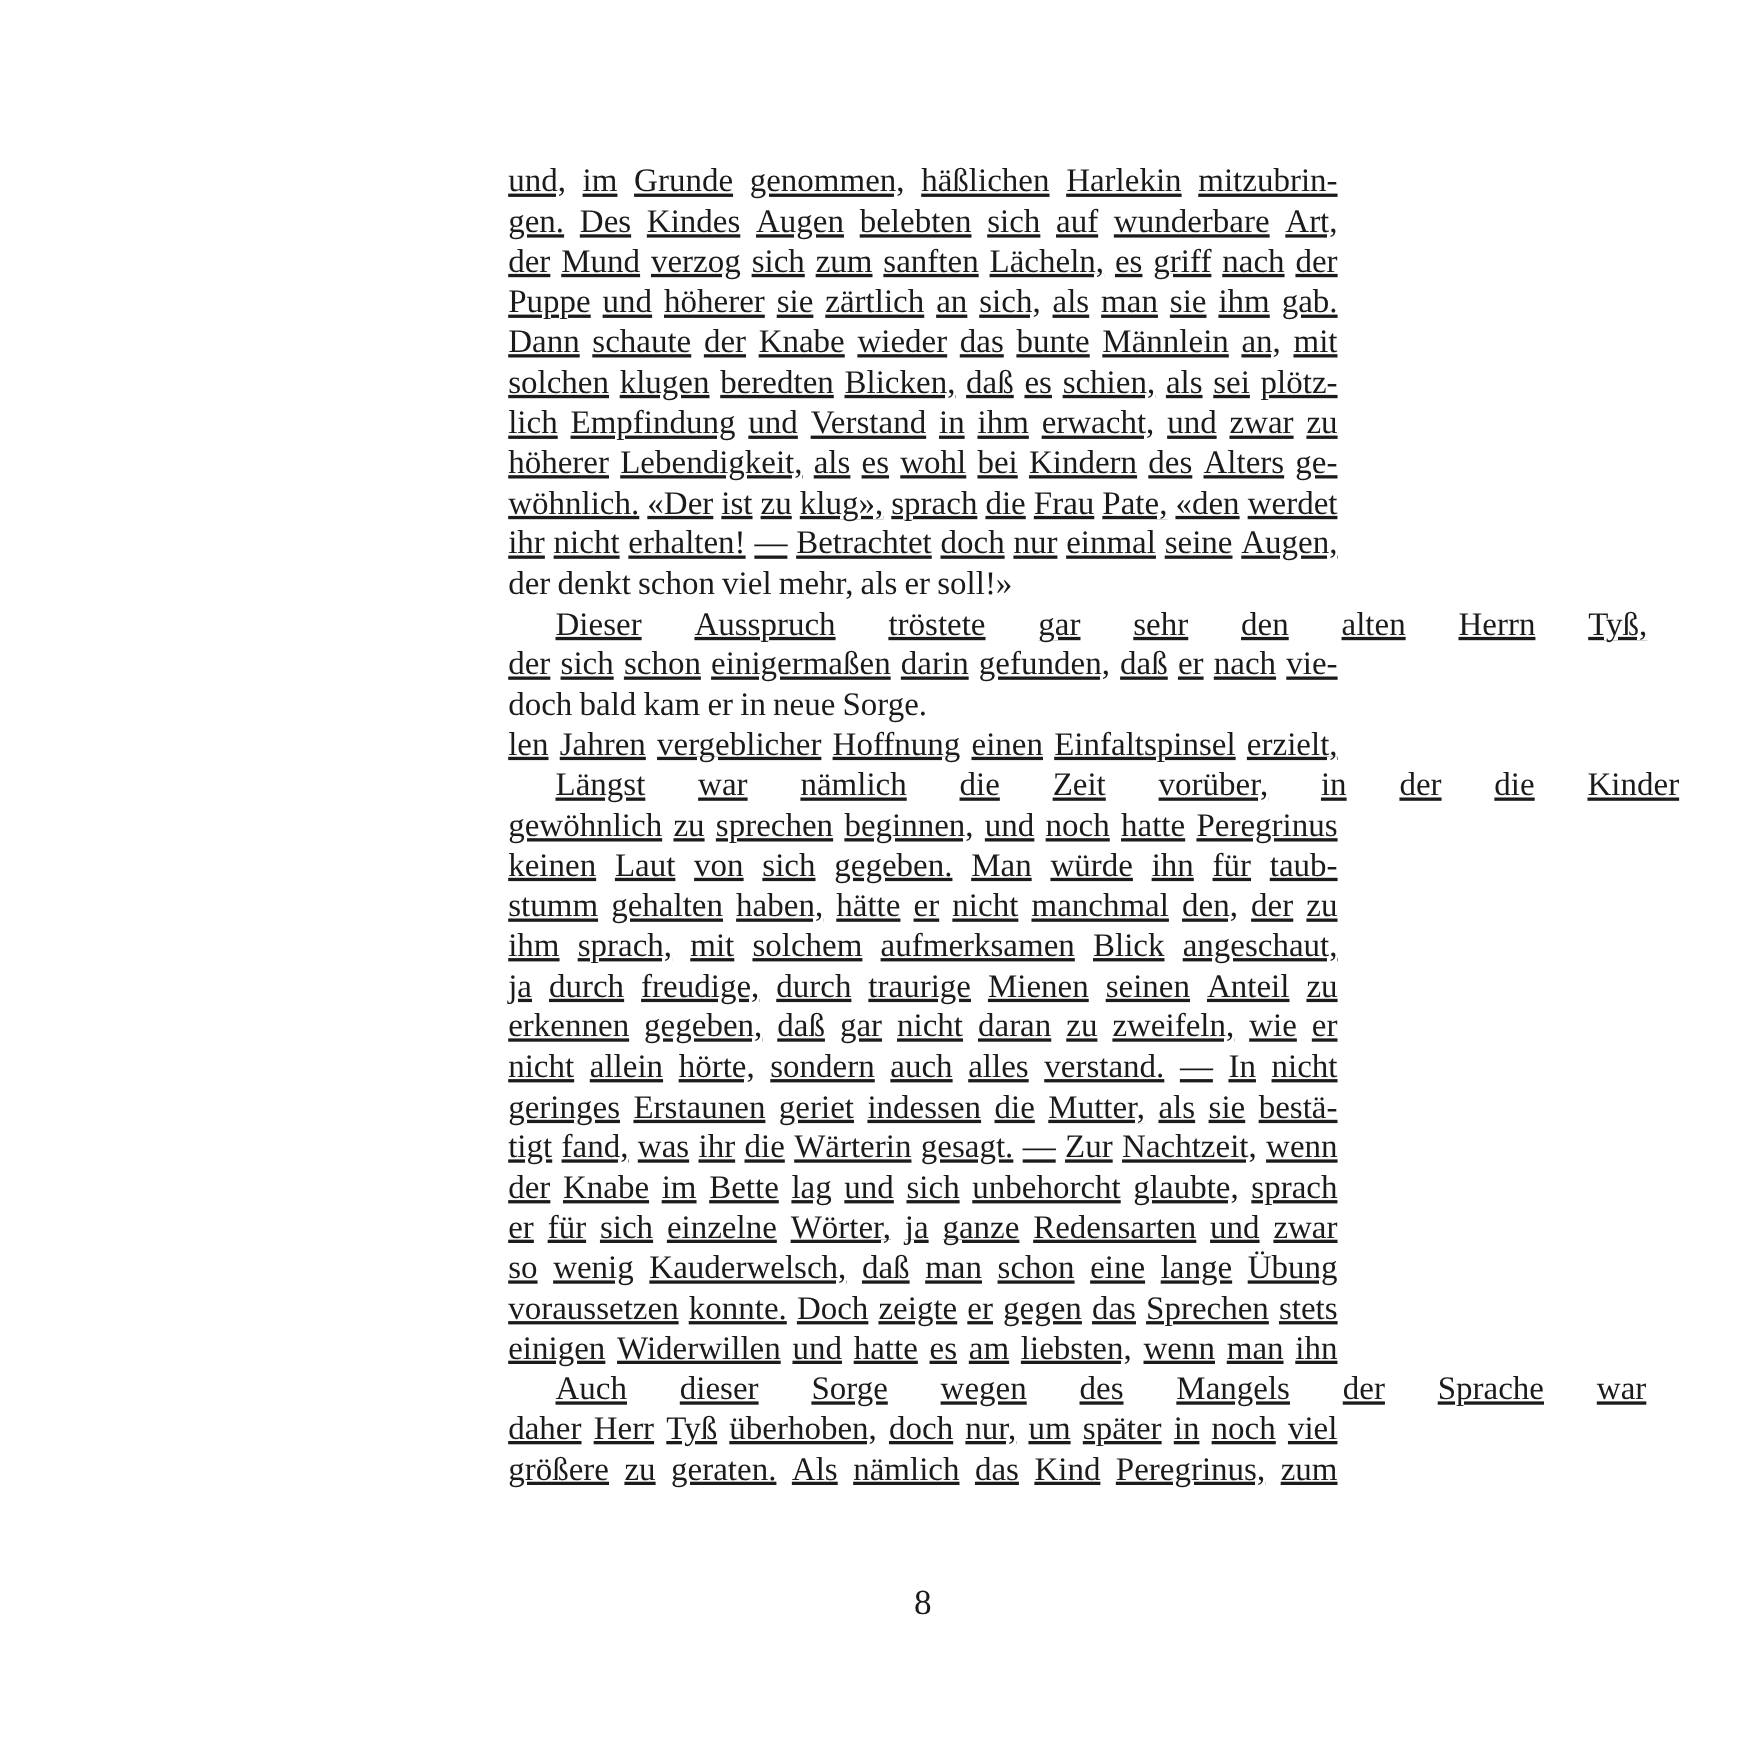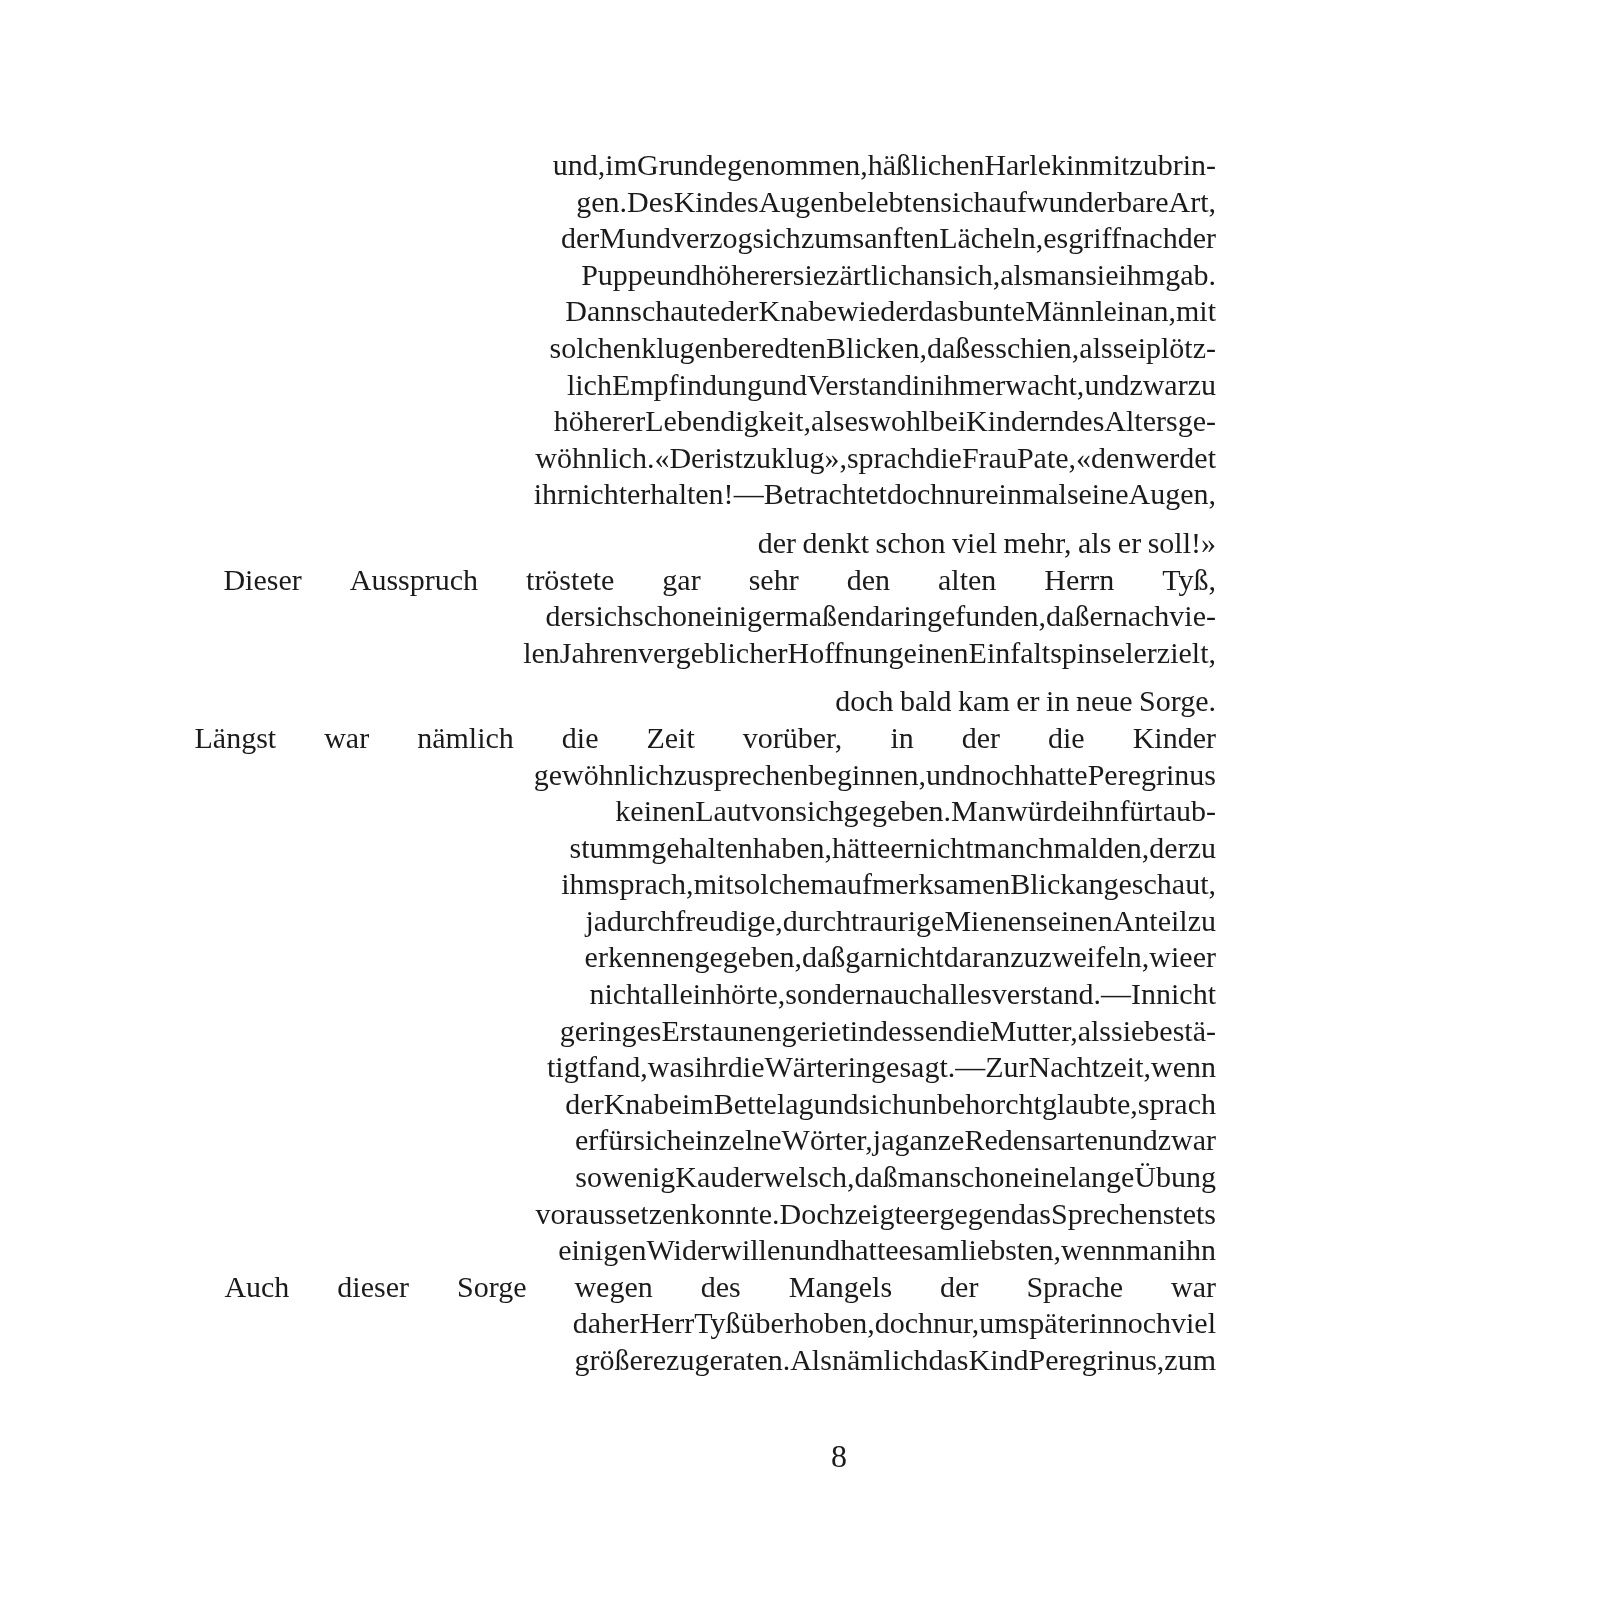--- a/index.html
+++ b/index.html
@@ -28,28 +28,28 @@
     word-spacing: -1px;
   }
   .paragraph { margin: 0; }
   .line {
     height: 36.6px;
     white-space: nowrap;
   }
   
   .line.justified {
     display: flex;
-    justify-content: flex-end;
+    justify-content: space-between;
     white-space: normal;
+    text-decoration: underline;
   }
   .line.indent { padding-left: 43px; gap: 48px; }
   .line.flush-left {
-    text-align: right;
+    text-align: left;
     white-space: normal;
-    margin-top: 12px;
   }
   .word { flex: 0 0 auto; }
   .folio {
     position: absolute;
     left: 462px;
     top: 1438px;
     width: 754px;
     text-align: center;
     font-size: 32px;
     line-height: 36px;
@@ -200,30 +200,30 @@
           <span class="word">sich</span>
           <span class="word">schon</span>
           <span class="word">einigermaßen</span>
           <span class="word">darin</span>
           <span class="word">gefunden,</span>
           <span class="word">daß</span>
           <span class="word">er</span>
           <span class="word">nach</span>
           <span class="word">vie-</span>
         </div>
+        <div class="line flush-left">doch bald kam er in neue Sorge.</div>
         <div class="line justified">
           <span class="word">len</span>
           <span class="word">Jahren</span>
           <span class="word">vergeblicher</span>
           <span class="word">Hoffnung</span>
           <span class="word">einen</span>
           <span class="word">Einfaltspinsel</span>
           <span class="word">erzielt,</span>
         </div>
-        <div class="line flush-left">doch bald kam er in neue Sorge.</div>
       </div>
       <div class="paragraph">
         <div class="line justified indent">
           <span class="word">Längst</span>
           <span class="word">war</span>
           <span class="word">nämlich</span>
           <span class="word">die</span>
           <span class="word">Zeit</span>
           <span class="word">vorüber,</span>
           <span class="word">in</span>

